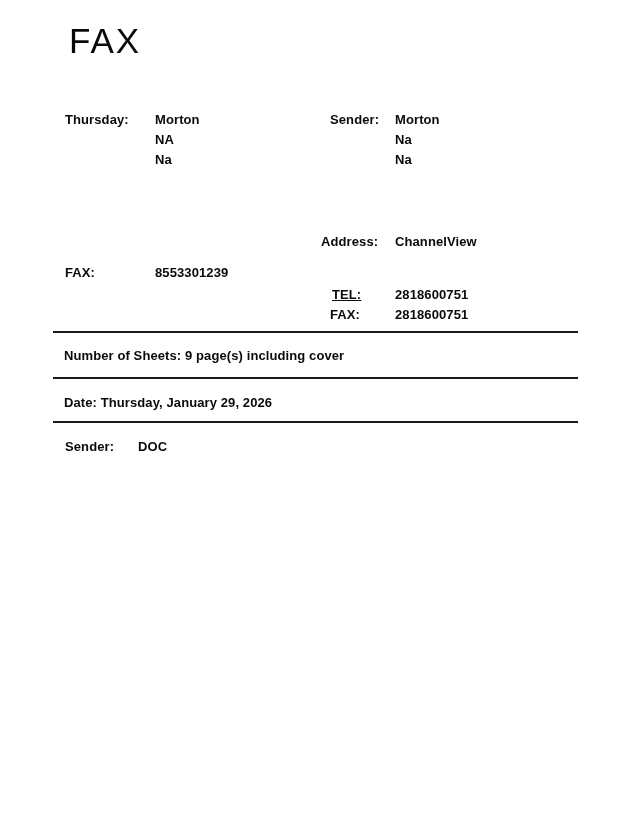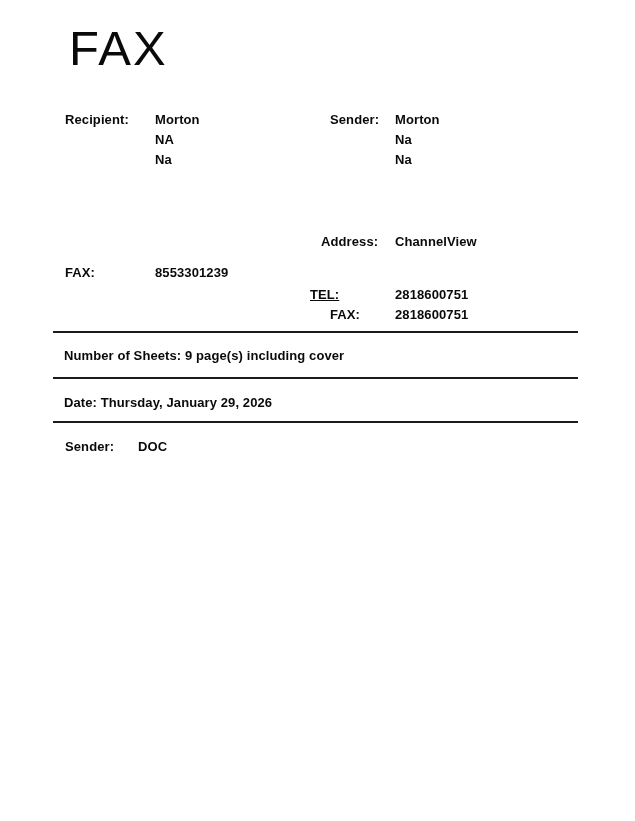--- a/index.html
+++ b/index.html
@@ -10,21 +10,21 @@
     height: 821px;
     background: #ffffff;
     font-family: "Liberation Sans", sans-serif;
     color: #000000;
     overflow: hidden;
   }
   .fax-title {
     position: absolute;
     left: 69px;
     top: 22px;
-    font-size: 49px;
+    font-size: 35px;
     font-weight: 400;
     letter-spacing: 2px;
     line-height: 1.1;
     color: #0a0a0a;
   }
   .txt {
     position: absolute;
     font-size: 13px;
     font-weight: 700;
     line-height: 20px;
@@ -60,41 +60,41 @@
     color: #0a0a0a;
   }
 </style>
 </head>
 <body>
 
 <div class="page">
 
   <div class="fax-title">FAX</div>
 
-  <div class="txt" style="left:65px; top:110px;">Recipient:</div>
+  <div class="txt" style="left:65px; top:110px;">Thursday:</div>
   <div class="txt stack" style="left:155px; top:110px;">
     <span>Morton</span>
     <span>NA</span>
     <span>Na</span>
   </div>
 
   <div class="txt" style="left:330px; top:110px;text-align:center;">Sender:</div>
   <div class="txt stack" style="left:395px; top:110px;">
     <span>Morton</span>
     <span>Na</span>
     <span>Na</span>
   </div>
 
   <div class="txt" style="left:321px; top:232px;">Address:</div>
   <div class="txt" style="left:395px; top:232px;">ChannelView</div>
 
   <div class="txt" style="left:65px; top:263px;">FAX:</div>
   <div class="txt" style="left:155px; top:263px;">8553301239</div>
 
-  <div class="txt" style="left:310px; top:285px;text-decoration:underline;">TEL:</div>
+  <div class="txt" style="left:332px; top:285px;text-decoration:underline;">TEL:</div>
   <div class="txt" style="left:395px; top:285px;">2818600751</div>
   <div class="txt" style="left:330px; top:305px;">FAX:</div>
   <div class="txt" style="left:395px; top:305px;">2818600751</div>
 
   <div class="hr" style="top:331px;"></div>
 
   <div class="txt" style="left:64px; top:346px;">Number of Sheets: 9 page(s) including cover</div>
 
   <div class="hr" style="top:377px;"></div>
 

